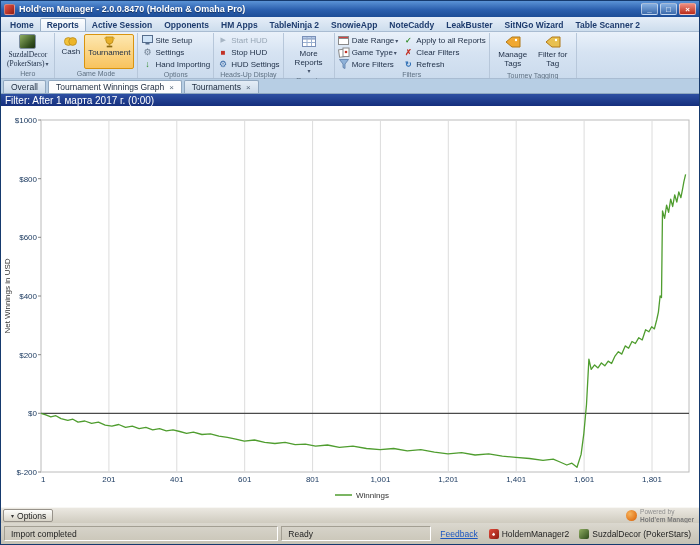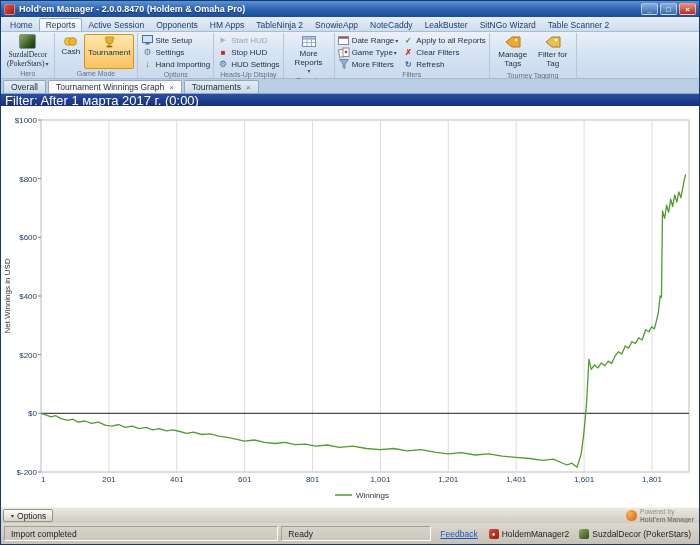--- a/index.html
+++ b/index.html
@@ -9,21 +9,21 @@
 
 
 .titlebar{height:16px;background:linear-gradient(#5b93d6,#2b5fae 55%,#1d4d97);display:flex;align-items:center;padding:0 3px;color:#fff;font-size:9px;font-weight:bold;flex:0 0 16px;}
 .app-icon{width:11px;height:11px;border-radius:2px;background:linear-gradient(135deg,#e85548,#8d1d14);border:1px solid #ffffff66;margin-right:4px;flex:0 0 11px;}
 .title{flex:1;white-space:nowrap;overflow:hidden;text-shadow:0 1px 1px rgba(0,0,0,.45);}
 .winbtn{width:17px;height:12px;margin-left:2px;font-size:8px;line-height:11px;text-align:center;color:#fff;border:1px solid #ffffff88;border-radius:2px;background:linear-gradient(#86b0e2,#3a69ab);cursor:default;}
 .winbtn.close{background:linear-gradient(#ef8d80,#b92b1a);}
 
 
 .menubar{height:15px;background:linear-gradient(#e6eef8,#cddded);display:flex;align-items:flex-end;padding:0 3px;border-bottom:1px solid #a9bcd2;flex:0 0 15px;}
-.menutab{font-size:8.5px;font-weight:normal;color:#1e3c6e;padding:1px 6px;border-radius:2px 2px 0 0;white-space:nowrap;}
+.menutab{font-size:8.5px;font-weight:bold;color:#1e3c6e;padding:1px 6px;border-radius:2px 2px 0 0;white-space:nowrap;}
 .menutab.active{background:linear-gradient(#fdfeff,#e7eff9);border:1px solid #98aec6;border-bottom:none;}
 
 
 .ribbon{height:47px;background:linear-gradient(#eaf1fa,#d6e3f2 45%,#cbdbed);display:flex;align-items:stretch;padding:1px 1px 0;border-bottom:1px solid #a9bcd2;flex:0 0 47px;}
 .rgroup{display:flex;flex-direction:column;border-right:1px solid #b7c7da;padding:1px 3px 0;}
 .rgroup-body{flex:1;display:flex;align-items:flex-start;}
 .rgroup-body.row{flex-direction:row;align-items:stretch;}
 .rgroup-body.col{flex-direction:column;align-items:flex-start;}
 .rgroup-label{font-size:7px;color:#5f7183;text-align:center;padding:1px 0;}
 .rfill{flex:1;}
@@ -46,21 +46,21 @@
 .wraptext{width:36px;text-align:center;}
 .tagtext{width:32px;text-align:center;}
 
 
 .doctabs{height:15px;background:#b7cee4;display:flex;align-items:flex-end;padding:1px 2px 0;border-bottom:1px solid #8fa8c0;flex:0 0 15px;}
 .doctab{font-size:8.5px;color:#1e2c3f;background:linear-gradient(#e4edf6,#ccdae9);border:1px solid #90a7bf;border-bottom:none;padding:1px 7px;margin-right:2px;border-radius:2px 2px 0 0;display:flex;align-items:flex-end;gap:5px;white-space:nowrap;cursor:default;}
 .doctab.active{background:#fdfdfd;}
 .tabclose{font-size:8px;color:#5a6a7c;line-height:8px;}
 
 
-.filterbar{height:12px;background:linear-gradient(#2d4fa2,#152f7d);color:#fff;font-size:13px;display:flex;align-items:center;padding:0 4px;flex:0 0 12px;white-space:nowrap;}
+.filterbar{height:12px;background:linear-gradient(#2d4fa2,#152f7d);color:#fff;font-size:10px;display:flex;align-items:center;padding:0 4px;flex:0 0 12px;white-space:nowrap;}
 
 
 .chart-area{flex:0 0 401px;height:401px;background:#fff;position:relative;}
 .chart-area svg{display:block;}
 svg text{font-family:"Liberation Sans",sans-serif;}
 
 
 .optionsbar{height:16px;background:linear-gradient(#ebe8e1,#cfcbbf);border-top:1px solid #f8f7f4;display:flex;align-items:center;padding:0 2px;flex:0 0 16px;}
 .options-btn{font-size:8.5px;color:#222;background:linear-gradient(#fdfdfb,#d8d4c8);border:1px solid #97928a;border-radius:2px;padding:0 6px;height:13px;display:flex;align-items:center;gap:3px;cursor:default;}
 .options-btn .dd{font-size:6px;color:#333;}

